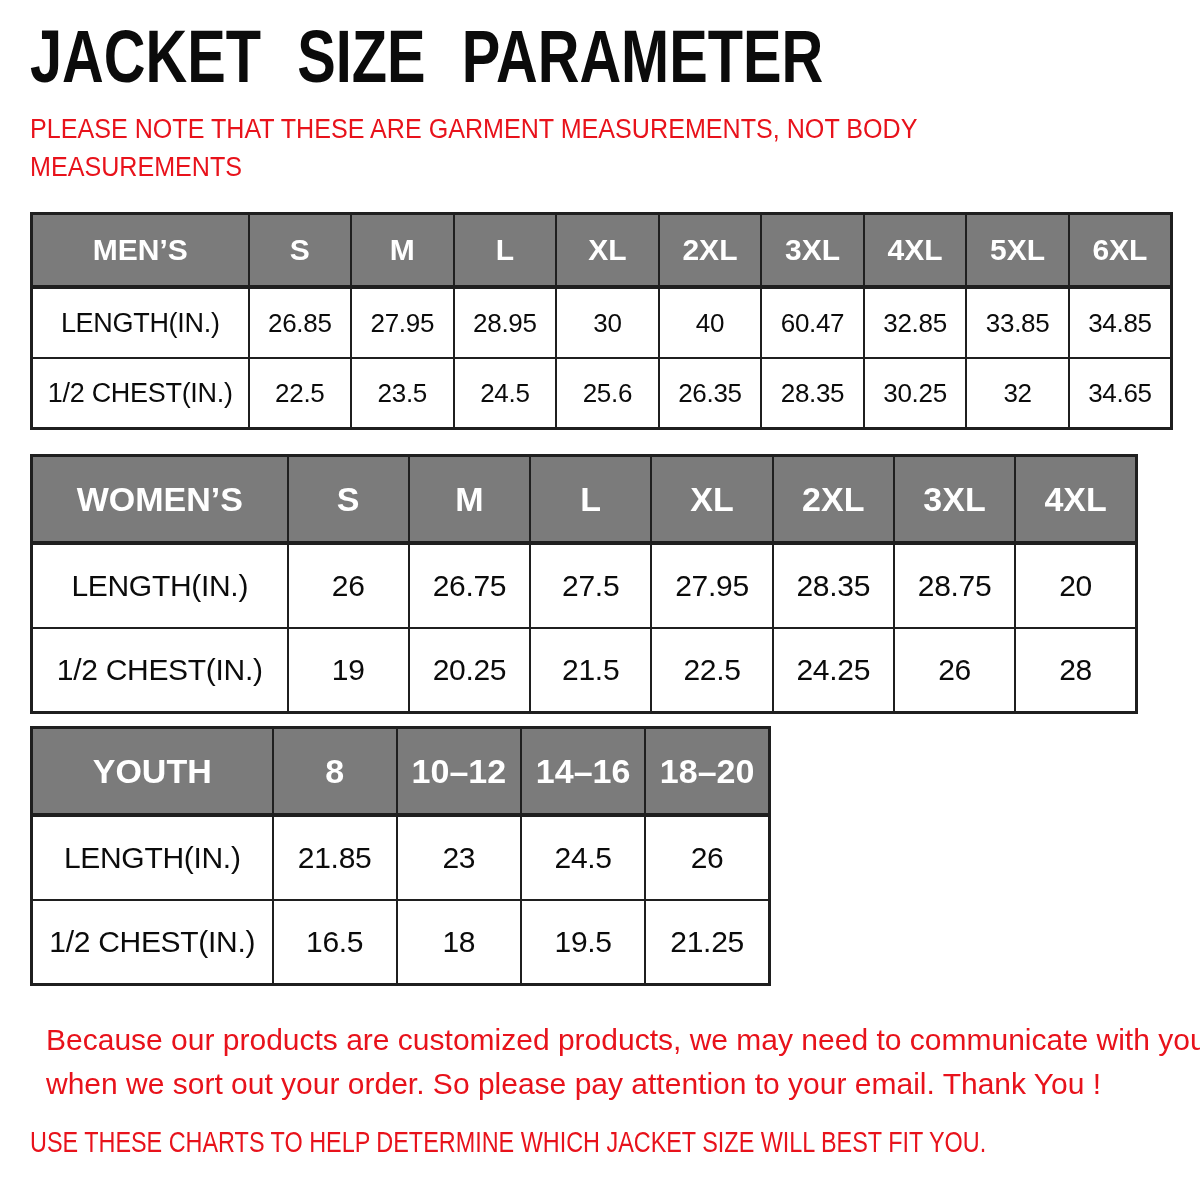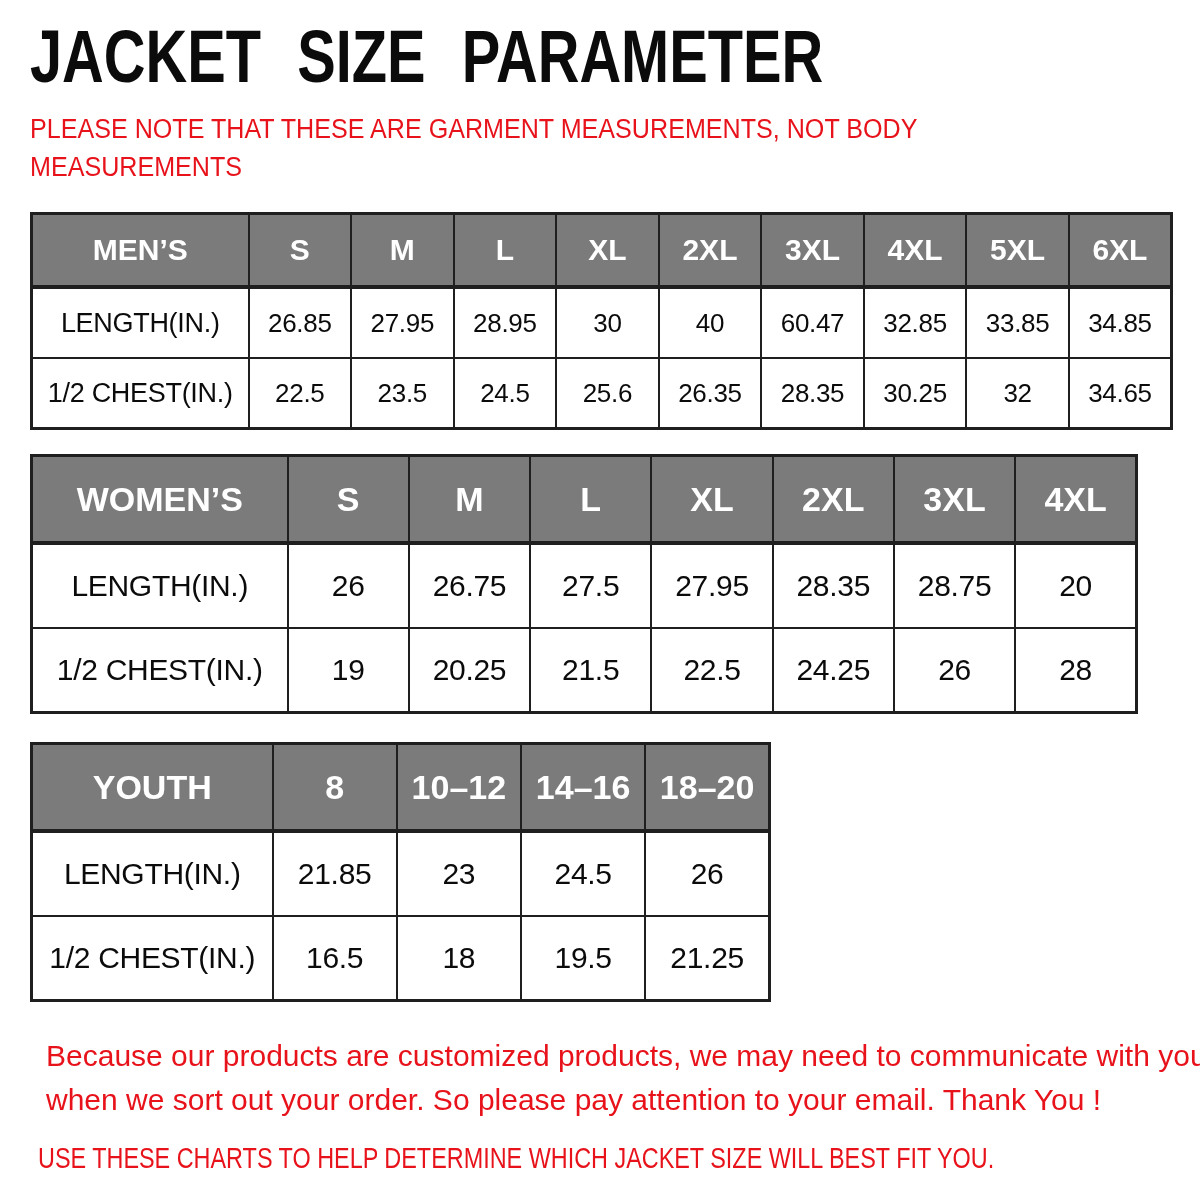--- a/index.html
+++ b/index.html
@@ -71,36 +71,36 @@
   .table-mens thead th{ height:70px; font-size:30px; }
   .table-mens tbody td{ height:68px; font-size:26px; letter-spacing:-0.3px; }
   .table-mens tbody td.row-label{ font-size:27px; }
 
   .table-womens{ width:1108px; margin-top:24px; }
   .table-womens .label-col{ width:256px; }
   .table-womens thead th{ height:84px; font-size:34px; }
   .table-womens tbody td{ height:82px; font-size:30px; letter-spacing:-0.3px; }
   .table-womens tbody td.row-label{ font-size:30px; }
 
-  .table-youth{ width:741px; margin-top:28px; }
+  .table-youth{ width:741px; margin-top:12px; }
   .table-youth .label-col{ width:241px; }
   .table-youth thead th{ height:84px; font-size:34px; }
   .table-youth tbody td{ height:82px; font-size:30px; letter-spacing:-0.3px; }
   .table-youth tbody td.row-label{ font-size:30px; }
 
   
   .footer-note{
     margin:32px 0 0 16px;
     font-size:30px;
     line-height:44px;
     color:var(--accent-red);
     white-space:nowrap;
   }
   .fit-note{
-    margin:18px 0 0 8px;
+    margin:18px 0 0 0;
     font-size:30px;
     line-height:36px;
     color:var(--accent-red);
     white-space:nowrap;
   }
   .fit-note .squeeze{
     display:inline-block;
     transform:scaleX(0.78);
     transform-origin:0 50%;
   }

